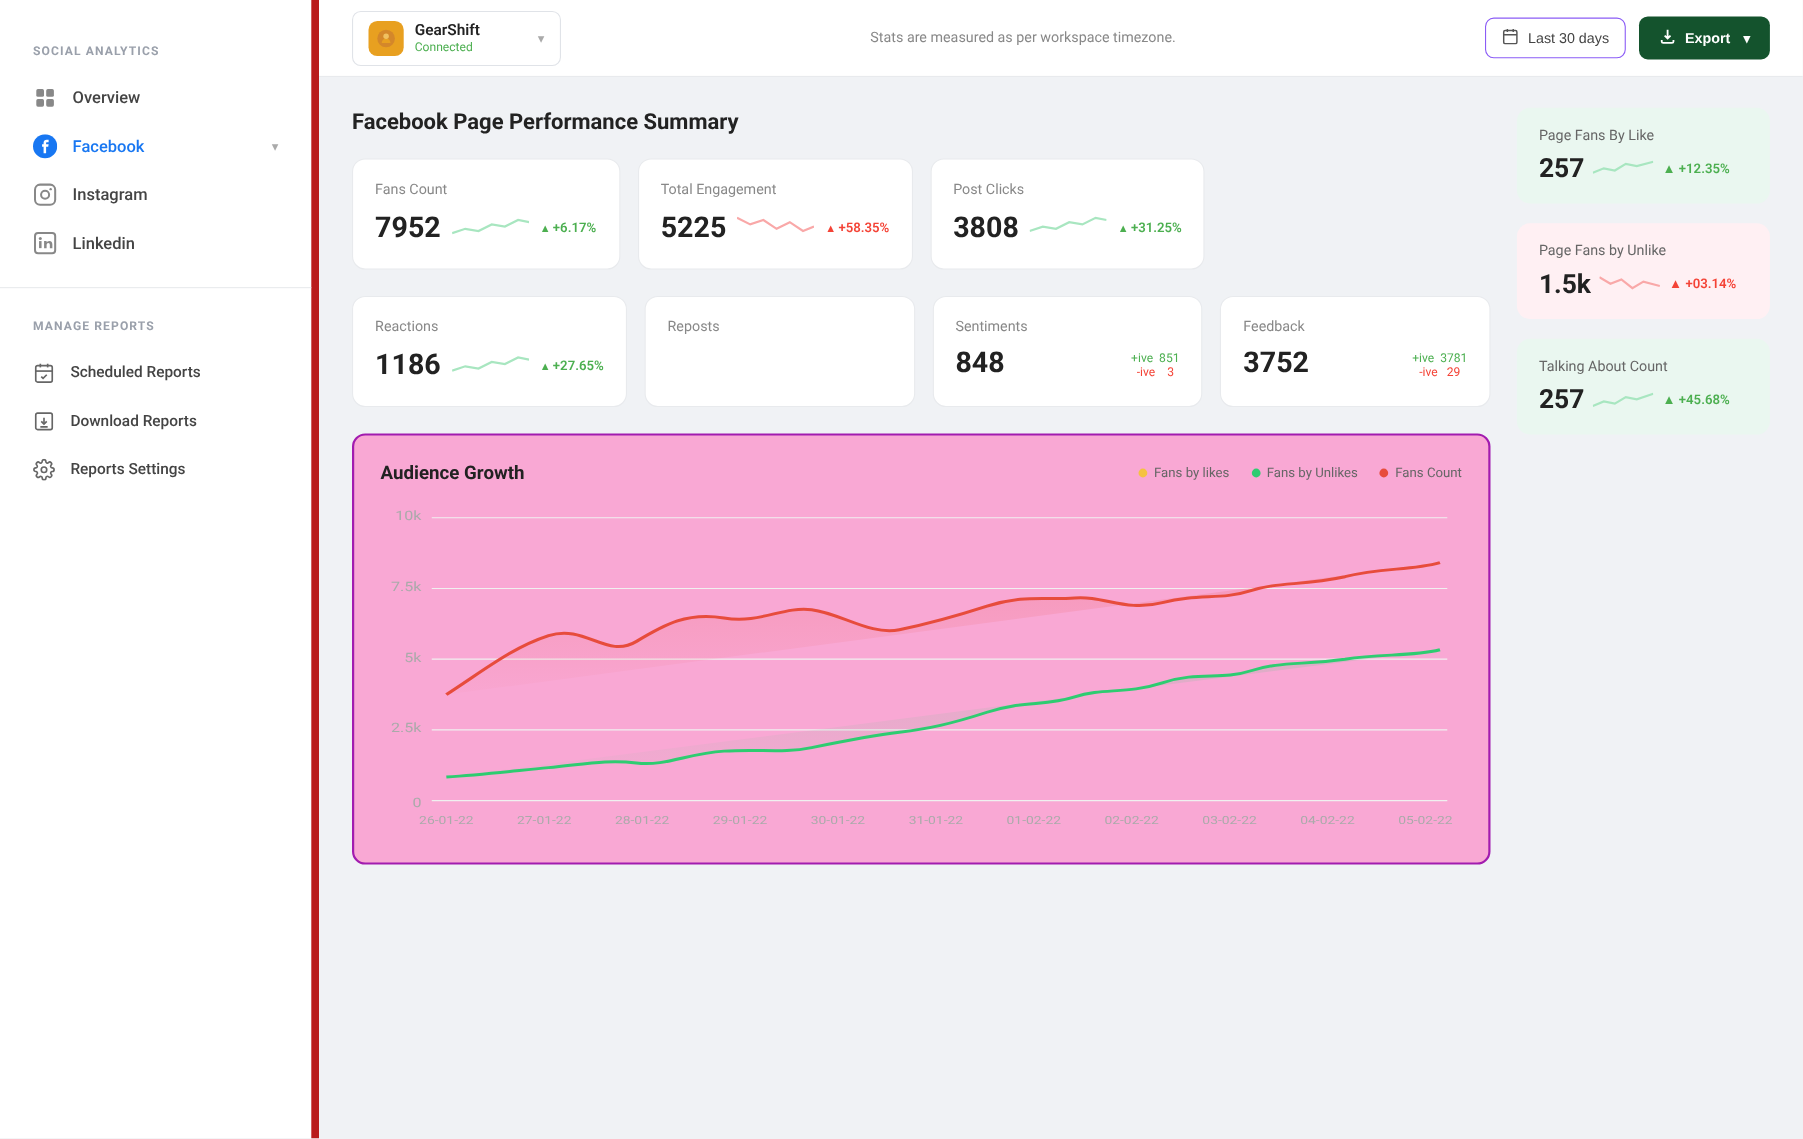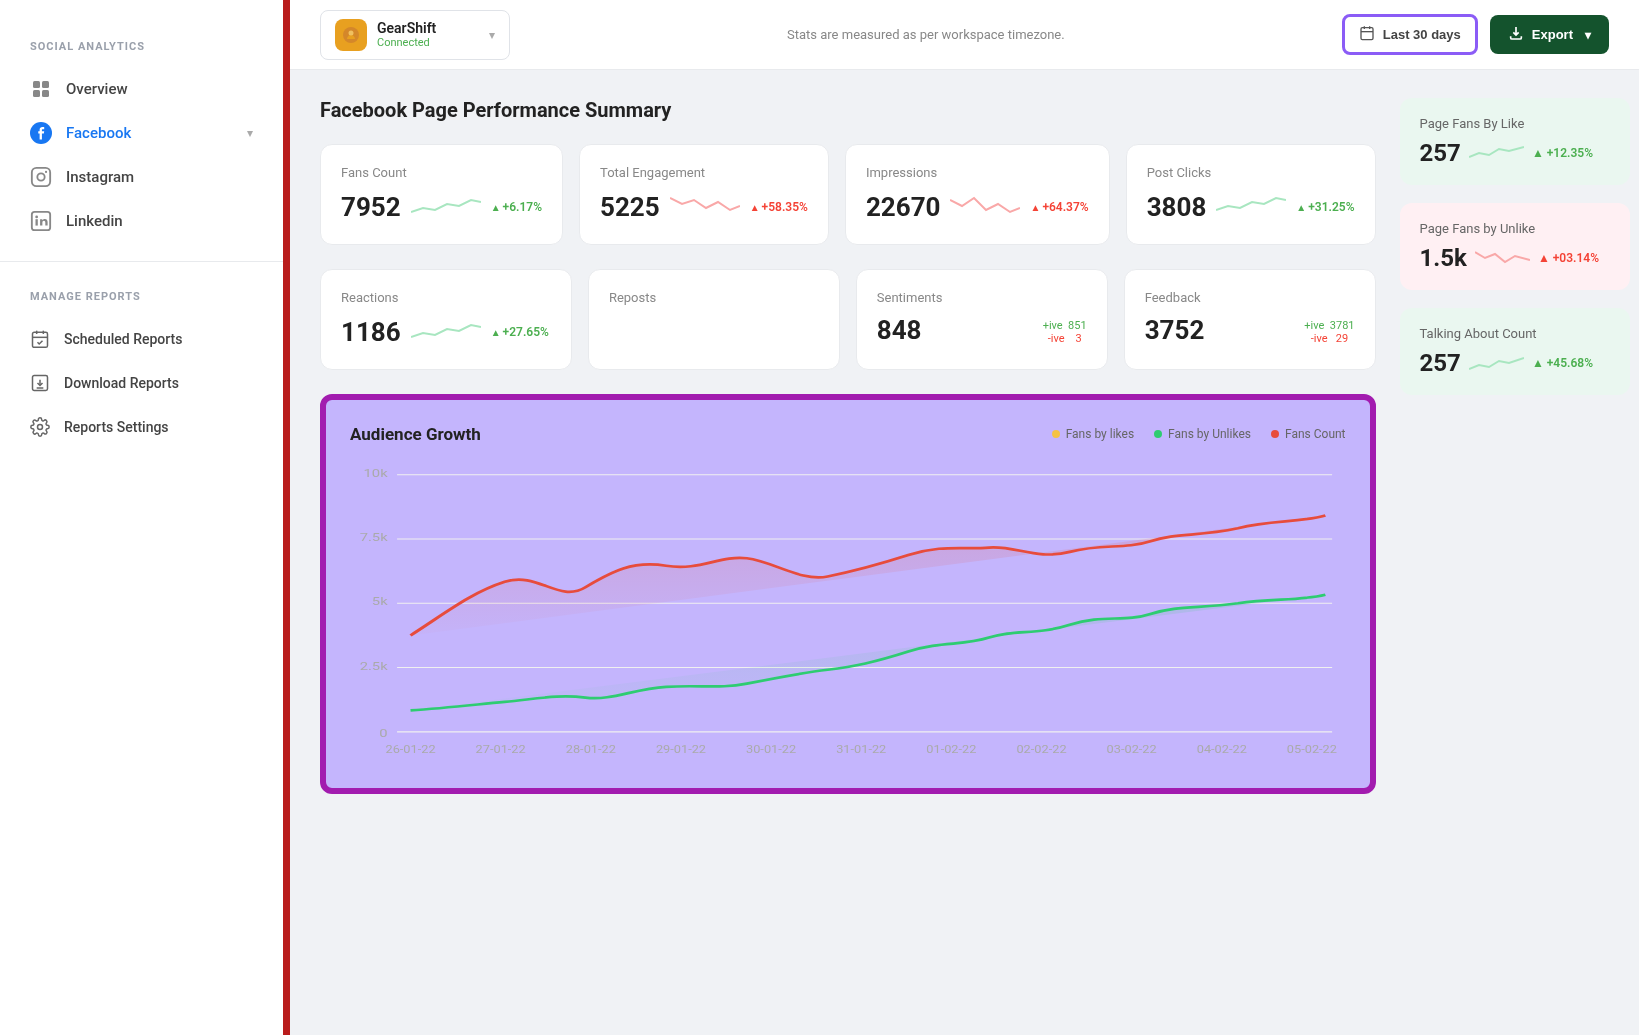--- a/index.html
+++ b/index.html
@@ -95,28 +95,28 @@
     .workspace-info { flex: 1; }
     .workspace-name { font-size: 14px; font-weight: 600; color: #222; }
     .workspace-status { font-size: 11px; color: #4caf50; }
     .workspace-chevron { color: #aaa; font-size: 12px; }
     .header-timezone { flex: 1; text-align: center; color: #888; font-size: 13px; }
     .header-actions { display: flex; align-items: center; gap: 12px; }
     .date-filter-btn {
       display: flex;
       align-items: center;
       gap: 8px;
-      border: 3px solid #8b5cf6;
+      border: 1px solid #8b5cf6;
       border-radius: 8px;
       padding: 8px 14px;
       background: #fff;
       cursor: pointer;
       font-size: 13px;
       color: #444;
-      font-weight: 700;
+      font-weight: 400;
     }
     .export-btn {
       display: flex;
       align-items: center;
       gap: 8px;
       background: #14532d;
       color: white;
       border: none;
       border-radius: 8px;
       padding: 10px 18px;
@@ -159,22 +159,22 @@
     .metric-change.positive { color: #4caf50; }
     .metric-change.negative { color: #f44336; }
     .metric-change-icon { font-size: 10px; margin-right: 2px; }
     .metric-extra { margin-top: 4px; text-align: center; }
     .metric-extra-item { font-size: 11px; }
     .metric-extra-item.pos { color: #4caf50; }
     .metric-extra-item.neg { color: #f44336; }
 
     
     .chart-card {
-      background: #c4b5fd;
-      border: 6px solid #a21caf;
+      background: #f9a8d4;
+      border: 2px solid #a21caf;
       border-radius: 12px;
       padding: 24px;
     }
     .chart-header {
       display: flex;
       align-items: center;
       justify-content: space-between;
       margin-bottom: 20px;
     }
     .chart-title { font-size: 17px; font-weight: 700; color: #222; }
@@ -367,34 +367,20 @@
               <svg width="70" height="30" viewBox="0 0 70 30">
                 <polyline points="0,8 12,14 24,10 36,18 48,12 60,20 70,16" fill="none" stroke="#f9a8a8" stroke-width="2"></polyline>
               </svg>
             </span>
             <span class="metric-change negative">
               <span class="metric-change-icon">▲</span>+58.35%
             </span>
           </div>
         </div>
 
-        <div class="metric-card">
-          <div class="metric-label">Impressions</div>
-          <div class="metric-value-row">
-            <span class="metric-value">22670</span>
-            <span class="sparkline">
-              <svg width="70" height="30" viewBox="0 0 70 30">
-                <polyline points="0,10 12,16 24,8 36,20 48,14 60,22 70,18" fill="none" stroke="#f9a8a8" stroke-width="2"></polyline>
-              </svg>
-            </span>
-            <span class="metric-change negative">
-              <span class="metric-change-icon">▲</span>+64.37%
-            </span>
-          </div>
-        </div>
 
         <div class="metric-card">
           <div class="metric-label">Post Clicks</div>
           <div class="metric-value-row">
             <span class="metric-value">3808</span>
             <span class="sparkline">
               <svg width="70" height="30" viewBox="0 0 70 30">
                 <polyline points="0,20 12,16 24,18 36,12 48,14 60,8 70,10" fill="none" stroke="#a8e6c0" stroke-width="2"></polyline>
               </svg>
             </span>

